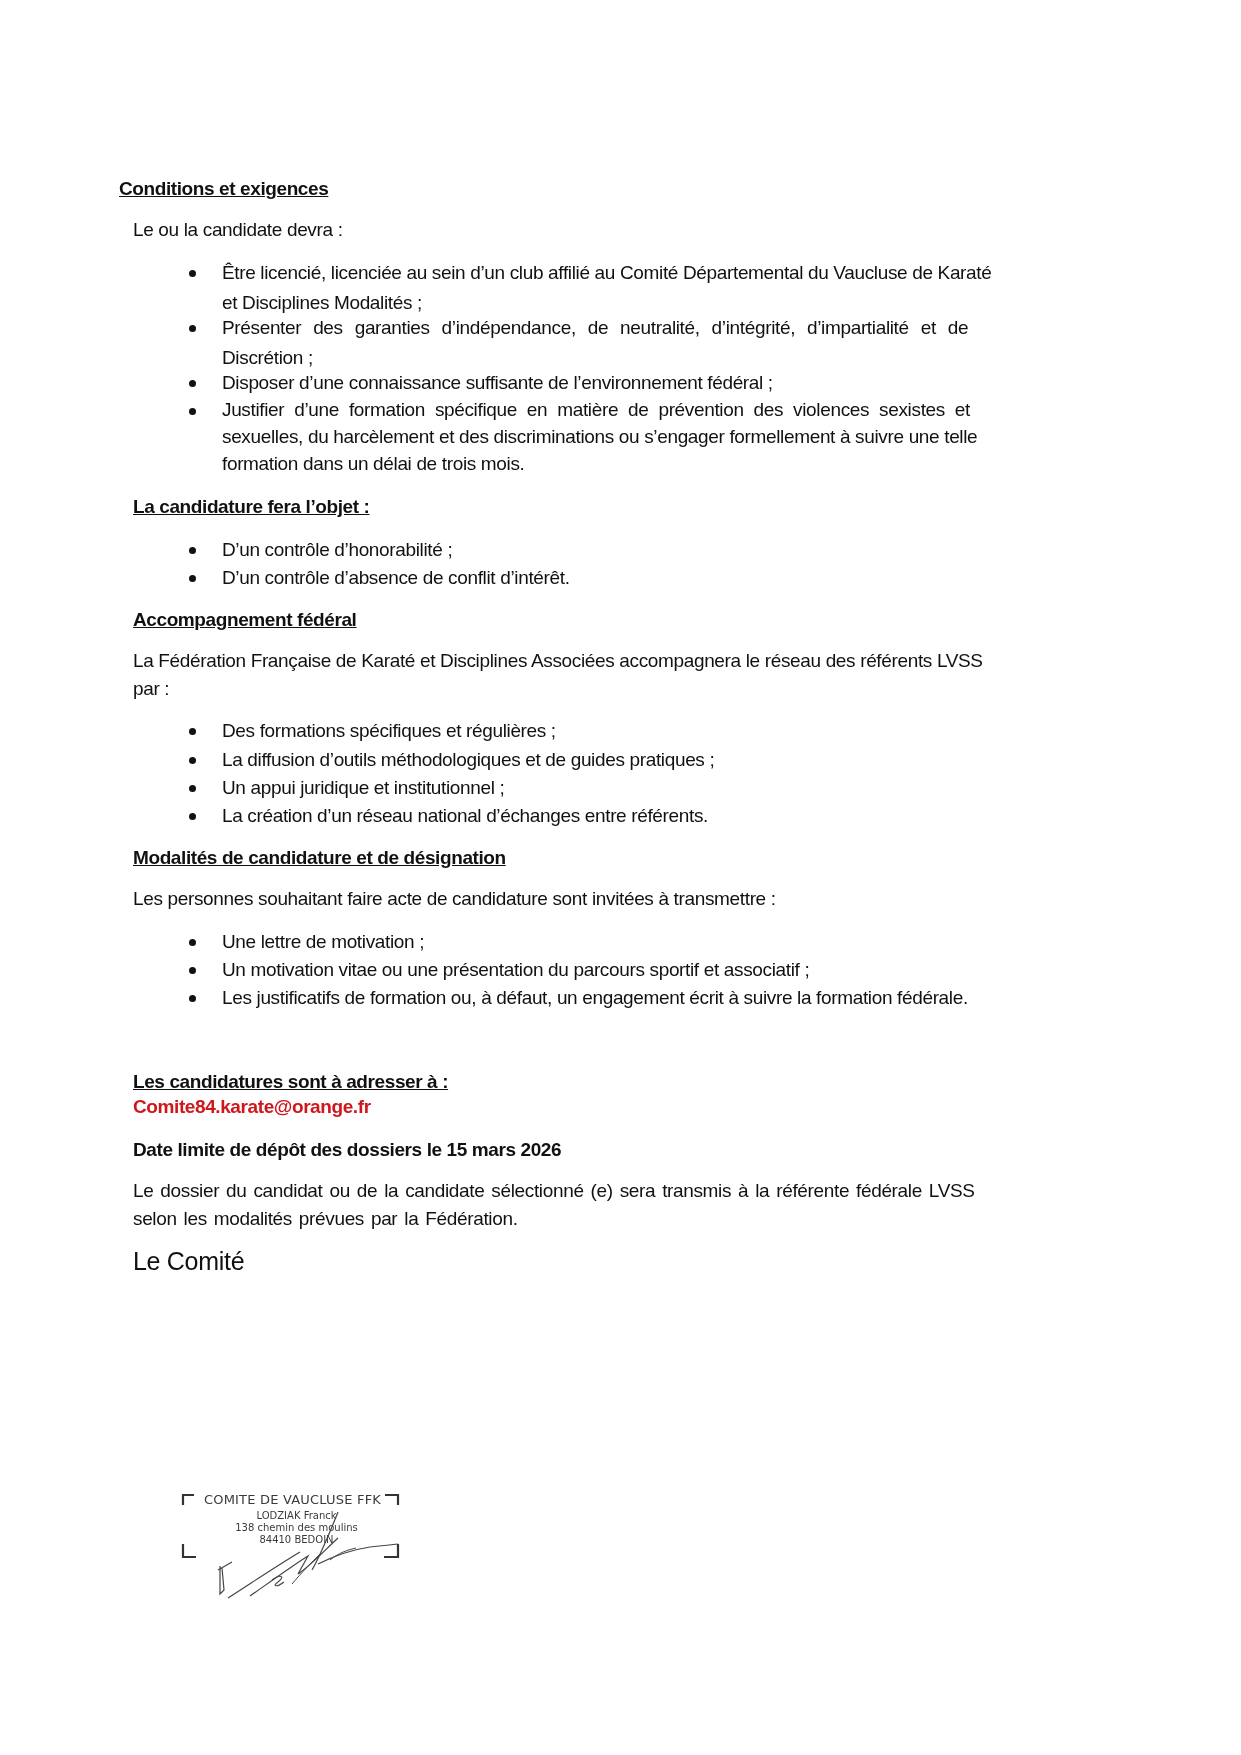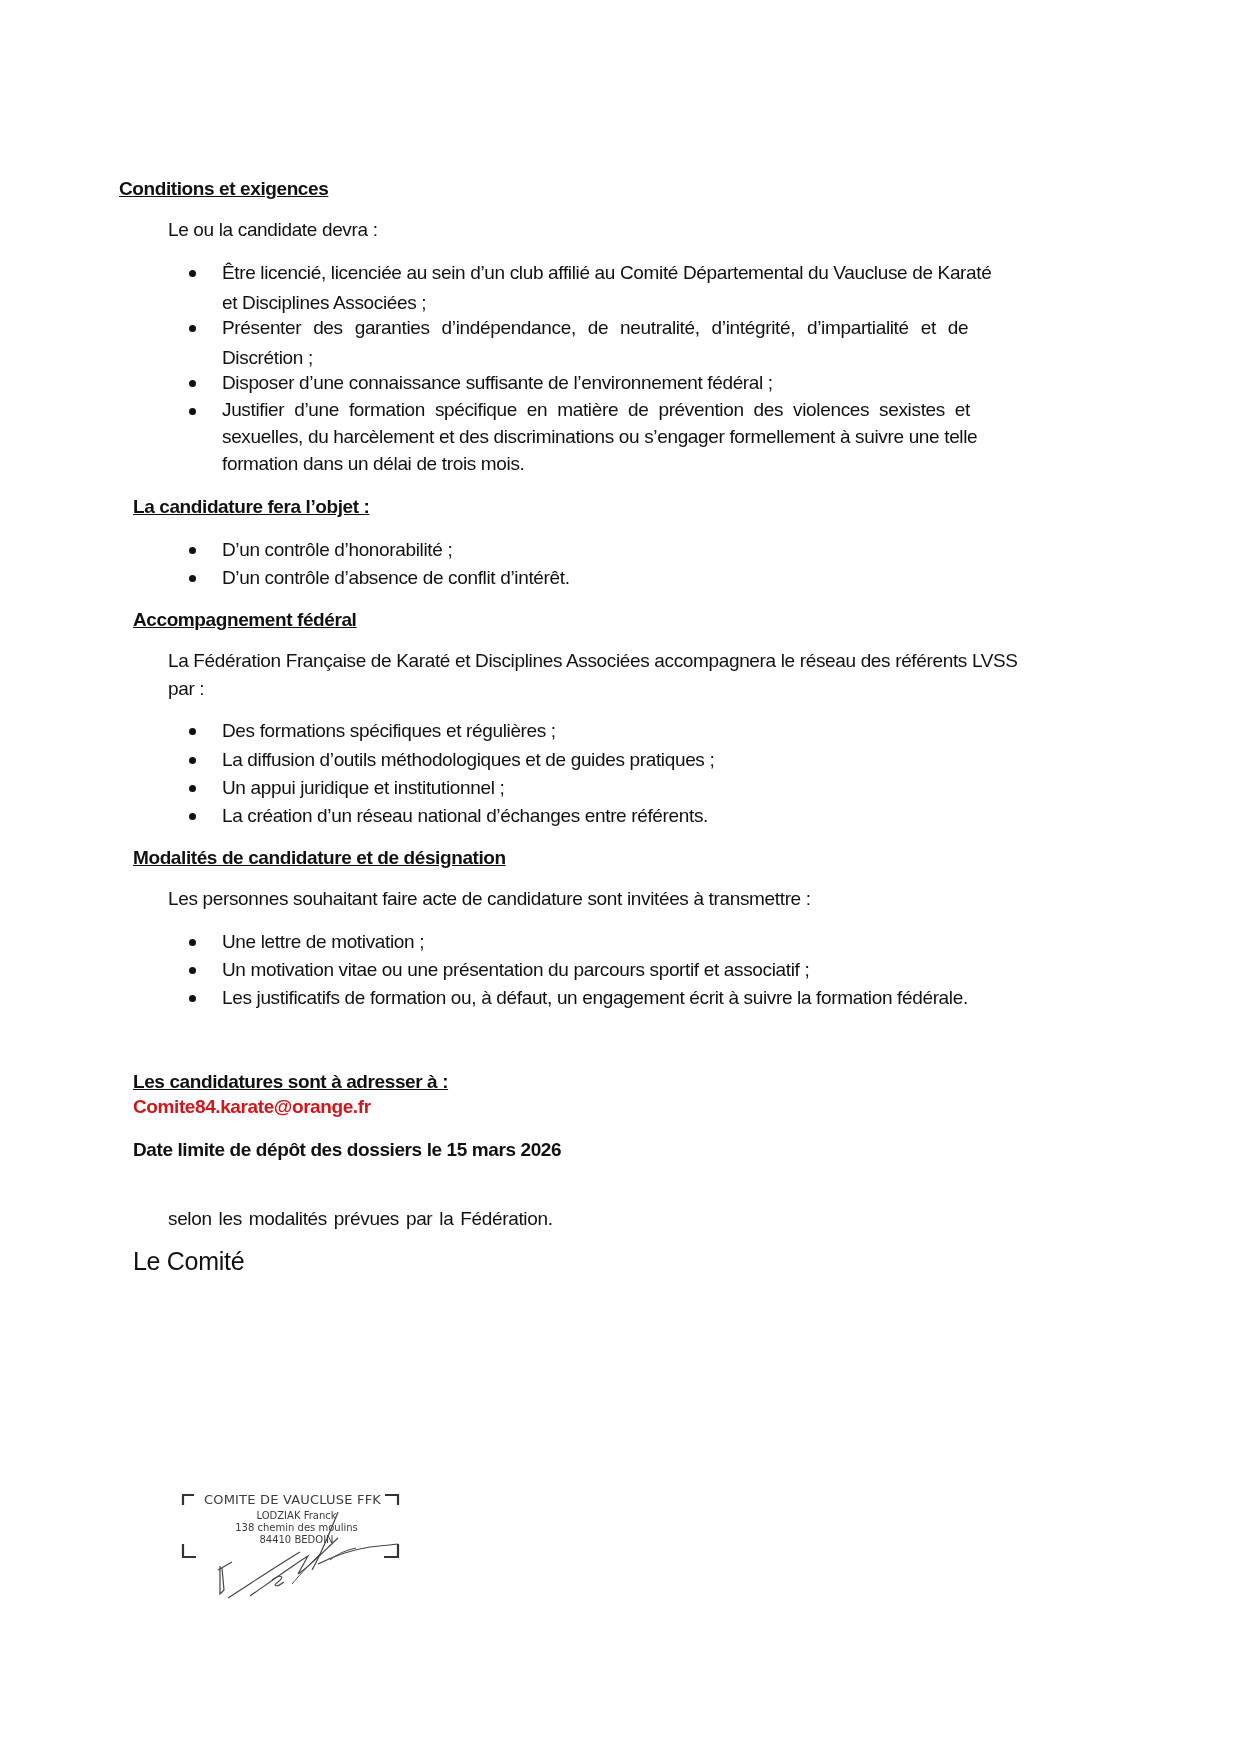--- a/index.html
+++ b/index.html
@@ -21,21 +21,20 @@
       width: 1241px;
       height: 1449px;
       background: #ffffff;
     }
     .abs { position: absolute; }
     .txt {
       font-size: 19px;
       line-height: 30px;
       letter-spacing: -0.35px;
       white-space: nowrap;
-      margin-left: 35px;
     }
     .head {
       font-weight: bold;
       text-decoration: underline;
       font-size: 19px;
       line-height: 26px;
       letter-spacing: -0.4px;
       white-space: nowrap;
     }
     .bold {
@@ -108,21 +107,21 @@
 <div class="page">
 
   <div class="abs head" style="left:119px; top:176px;">Conditions et exigences</div>
   <div class="abs txt" style="left:133px; top:215px;">Le ou la candidate devra :</div>
 
   <div>
     <div class="bullet-item" style="top:258px;">
       <span class="bullet-dot"></span>
       <div class="bullet-text justify">
         <span>Être licencié, licenciée au sein d’un club affilié au Comité Départemental du Vaucluse de Karaté</span><br>
-        <span>et Disciplines Associées ;</span>
+        <span>et Disciplines Modalités ;</span>
       </div>
     </div>
     <div class="bullet-item" style="top:313px;">
       <span class="bullet-dot"></span>
       <div class="bullet-text">
         <span style="word-spacing:7px;">Présenter des garanties d’indépendance, de neutralité, d’intégrité, d’impartialité et de</span><br>
         <span>Discrétion ;</span>
       </div>
     </div>
     <div class="bullet-item" style="top:368px;">
@@ -191,21 +190,21 @@
     <div class="bullet-item" style="top:983px;">
       <span class="bullet-dot"></span>
       <div class="bullet-text">Les justificatifs de formation ou, à défaut, un engagement écrit à suivre la formation fédérale.</div>
     </div>
   </div>
 
   <div class="abs head" style="left:133px; top:1069px;">Les candidatures sont à adresser à :</div>
   <div class="abs email" style="left:133px; top:1094px;">Comite84.karate@orange.fr</div>
   <div class="abs bold" style="left:133px; top:1137px;">Date limite de dépôt des dossiers le 15 mars 2026</div>
   <div class="abs txt" style="left:133px; top:1177px; line-height:28px; word-spacing:2px;">
-    <br>
+    <span>Le dossier du candidat ou de la candidate sélectionné (e) sera transmis à la référente fédérale LVSS</span><br>
     <span>selon les modalités prévues par la Fédération.</span>
   </div>
 
   <div class="abs sign-title" style="left:133px; top:1247px;">Le Comité</div>
 
   <div class="stamp">
     <svg width="225" height="110" style="position:absolute; left:0; top:0;">
 
       <path d="M3 13 L3 3 L14 3" stroke="#333" stroke-width="2.2" fill="none"></path>
       <path d="M205 3 L218 3 L218 13" stroke="#333" stroke-width="2.2" fill="none"></path>

